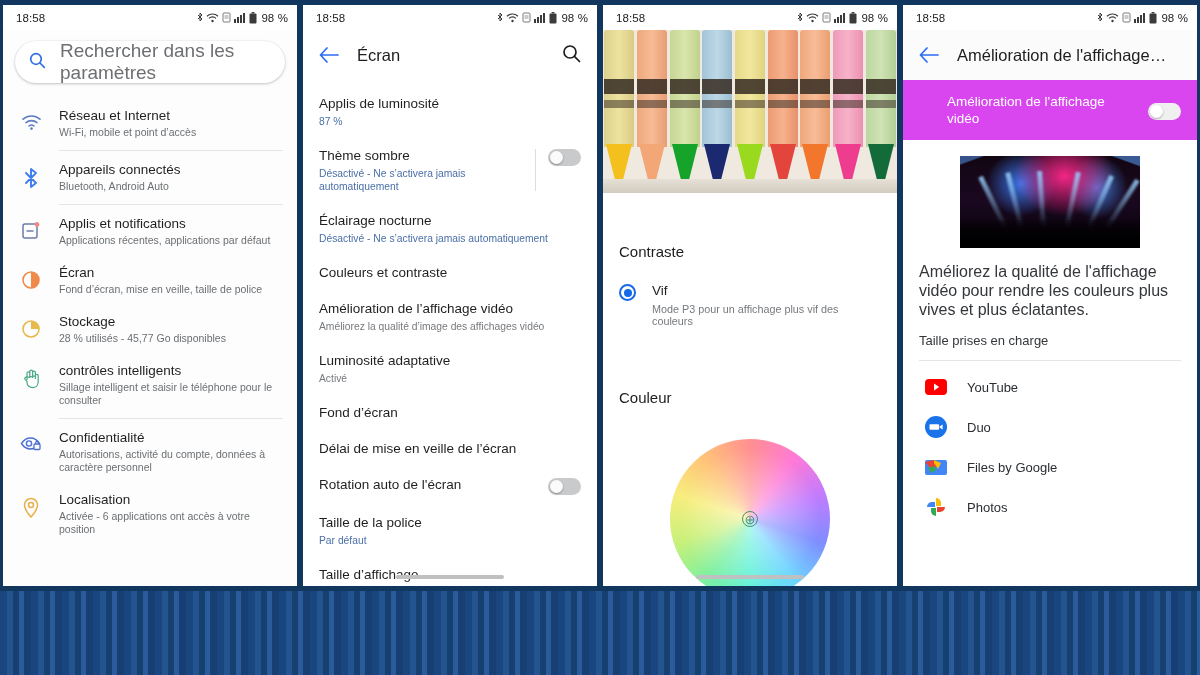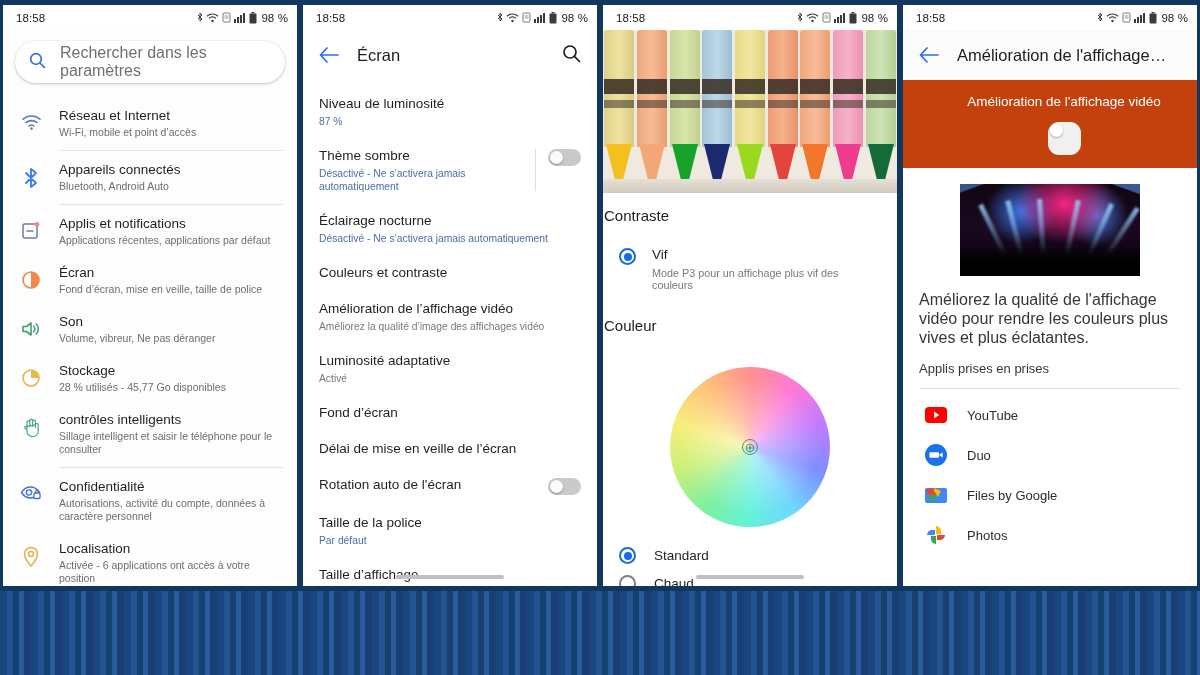--- a/index.html
+++ b/index.html
@@ -55,21 +55,21 @@
   .searchbar {
     margin:11px 12px 0 12px;
     height:42px;
     border-radius:24px;
     background:#ffffff;
     box-shadow: 0 1px 3px rgba(0,0,0,.22), 0 0 0 .5px rgba(0,0,0,.05);
     display:flex; align-items:center;
     padding:0 14px;
     gap:14px;
   }
-  .searchbar .ph { color:#6d6f72; font-size:16px; }
+  .searchbar .ph { color:#6d6f72; font-size:19px; }
   .settings-list { margin-top:16px; flex:1; overflow:hidden; }
   .srow {
     display:flex; gap:0; padding:9px 14px 9px 0;
     align-items:flex-start;
   }
   .srow .ic {
     width:56px; flex:0 0 56px;
     display:flex; justify-content:center; padding-top:5px;
   }
   .srow .txt { flex:1; }
@@ -116,21 +116,21 @@
   .cray .band2 { position:absolute; left:4%; right:4%; top:43%; height:5%; background:#3a3026; opacity:.55;}
   .cray .tip {
     position:absolute; left:50%; top:70%;
     transform:translateX(-50%);
     width:0; height:0;
     border-left:13px solid transparent;
     border-right:13px solid transparent;
     border-top:52px solid #333;
   }
 
-  .sec-title { font-size:15px; color:#1d1d1d; padding:14px 16px 11px 1px; }
+  .sec-title { font-size:15px; color:#1d1d1d; padding:14px 16px 11px 16px;margin-top:36px; }
   .sec-rule { height:1px; background:#e4e5e7; margin:0 16px; }
   .radio-row { display:flex; align-items:flex-start; padding:12px 16px 12px 16px; gap:16px; }
   .radio {
     width:17px; height:17px; border-radius:50%;
     border:2px solid #7d7f83; flex:0 0 17px; margin-top:1px;
     position:relative;
   }
   .radio.sel { border-color:#1669e8; }
   .radio.sel::after{
     content:""; position:absolute; left:50%; top:50%;
@@ -156,25 +156,24 @@
     border:1.4px solid #4a8f76;
     display:flex; align-items:center; justify-content:center;
     color:#4a8f76; font-size:13px; line-height:1;
   }
   .radio-compact { display:flex; align-items:center; padding:5px 16px; gap:18px; }
   .radio-compact .rt { font-size:13.5px; color:#1f1f1f; }
 
   
   .appbar4 { background:#fbfbfb; }
   .banner {
-    background:#c2410c; color:#ffffff;
+    background:#d946ef; color:#ffffff;
     display:flex; align-items:center; gap:10px;
     padding:13px 16px 13px 44px;
     min-height:54px;
-    flex-direction:column;
   }
   .banner .bt { flex:1; font-size:13.5px; line-height:17px; }
   .concertwrap { display:flex; justify-content:center; padding:16px 0 14px 0; }
   .concert {
     width:180px; height:92px;
     background:
       radial-gradient(ellipse 45% 70% at 58% 22%, rgba(255,40,140,.95), rgba(255,40,140,0) 62%),
       radial-gradient(ellipse 30% 55% at 34% 30%, rgba(60,130,255,.9), rgba(60,130,255,0) 65%),
       radial-gradient(ellipse 26% 52% at 76% 34%, rgba(70,150,255,.8), rgba(70,150,255,0) 66%),
       linear-gradient(200deg, rgba(90,160,255,.55) 0 6%, rgba(0,0,0,0) 7%),
@@ -312,33 +311,20 @@
               <circle cx="10" cy="10" r="8" fill="none" stroke="#f08a4b" stroke-width="1.6"></circle>
               <path d="M10 2a8 8 0 0 1 0 16z" fill="#f08a4b"></path>
             </svg>
         </span>
         <span class="txt">
           <div class="t1">Écran</div>
           <div class="t2">Fond d’écran, mise en veille, taille de police</div>
         </span>
       </div>
 
-      <div class="srow">
-        <span class="ic">
-          <svg width="22" height="20" viewBox="0 0 22 20">
-              <path d="M3 7.5h3.5L11 4v12L6.5 12.5H3z" fill="none" stroke="#3f9e6e" stroke-width="1.6" stroke-linejoin="round"></path>
-              <path d="M13.5 7a4 4 0 0 1 0 6" stroke="#3f9e6e" fill="none" stroke-width="1.5" stroke-linecap="round"></path>
-              <path d="M16.2 5a7 7 0 0 1 0 10" stroke="#3f9e6e" fill="none" stroke-width="1.5" stroke-linecap="round"></path>
-            </svg>
-        </span>
-        <span class="txt">
-          <div class="t1">Son</div>
-          <div class="t2">Volume, vibreur, Ne pas déranger</div>
-        </span>
-      </div>
 
       <div class="srow">
         <span class="ic">
           <svg width="20" height="20" viewBox="0 0 20 20">
               <circle cx="10" cy="10" r="8" fill="none" stroke="#e7b84b" stroke-width="1.6"></circle>
               <path d="M10 10V2.2A7.8 7.8 0 0 1 17.6 10z" fill="#e7b84b"></path>
             </svg>
         </span>
         <span class="txt">
           <div class="t1">Stockage</div>
@@ -442,21 +428,21 @@
             <circle cx="8" cy="8" r="6" fill="none" stroke="#1d1d1d" stroke-width="1.7"></circle>
             <path d="M12.4 12.4L17.5 17.5" stroke="#1d1d1d" stroke-width="1.7" stroke-linecap="round"></path>
           </svg>
       </span>
     </div>
 
     <div class="list2">
 
       <div class="row2">
         <div class="c">
-          <div class="h">Niveau de luminosité</div>
+          <div class="h">Applis de luminosité</div>
           <div class="s sub-blue">87 %</div>
         </div>
       </div>
 
       <div class="row2">
         <div class="c">
           <div class="h">Thème sombre</div>
           <div class="s sub-blue">Désactivé - Ne s’activera jamais automatiquement</div>
         </div>
         <div class="vsep"></div>
@@ -729,21 +715,21 @@
         <div class="beam" style="left:33%; transform:rotate(-14deg);"></div>
         <div class="beam" style="left:45%; transform:rotate(-4deg);"></div>
         <div class="beam" style="left:58%; transform:rotate(12deg);"></div>
         <div class="beam" style="left:70%; transform:rotate(24deg);"></div>
         <div class="beam" style="left:80%; transform:rotate(33deg);"></div>
         <div class="crowd"></div>
       </div>
     </div>
 
     <div class="desc">Améliorez la qualité de l'affichage vidéo pour rendre les couleurs plus vives et plus éclatantes.</div>
-    <div class="sub2">Applis prises en prises</div>
+    <div class="sub2">Taille prises en charge</div>
     <div class="apprule"></div>
 
     <div class="approw">
       <span class="appicon">
         <svg width="22" height="16" viewBox="0 0 22 16">
             <rect x="0" y="0" width="22" height="16" rx="4" fill="#ff0000"></rect>
             <path d="M9 4.6l5.2 3.4L9 11.4z" fill="#ffffff"></path>
           </svg>
       </span>
       <span class="alabel">YouTube</span>

